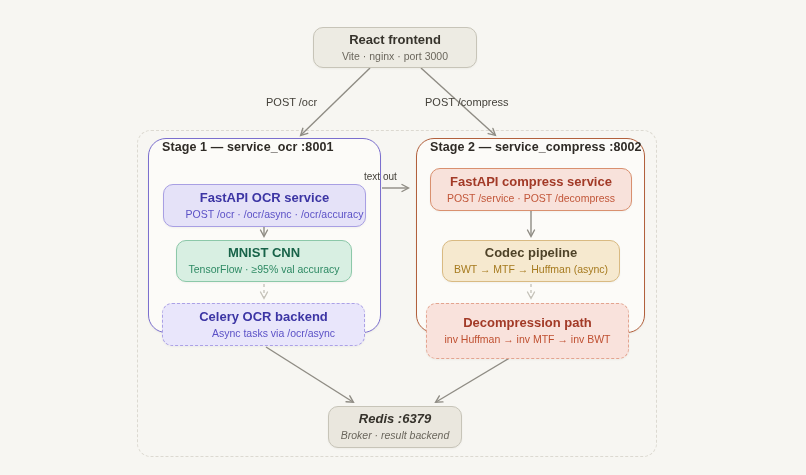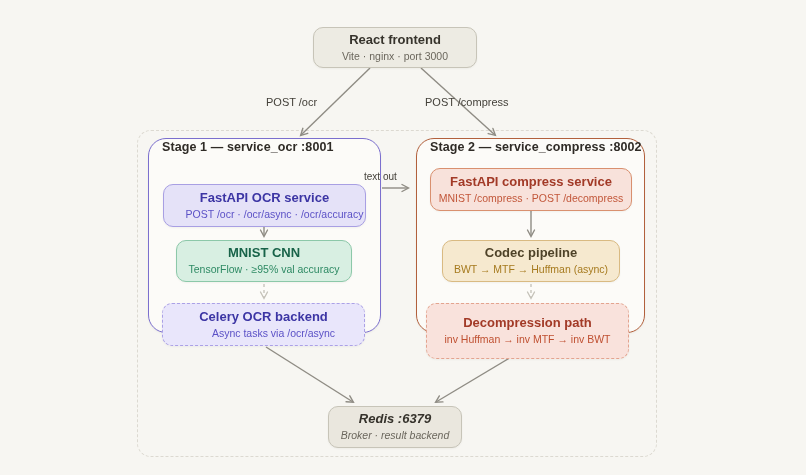--- a/index.html
+++ b/index.html
@@ -113,21 +113,21 @@
     <div class="s">TensorFlow · ≥95% val accuracy</div>
   </div>
 
   <div class="node celery">
     <div class="t">Celery OCR backend</div>
     <div class="s">Async tasks via /ocr/async</div>
   </div>
 
   <div class="node compress">
     <div class="t">FastAPI compress service</div>
-    <div class="s">MNIST /compress · POST /decompress</div>
+    <div class="s">POST /service · POST /decompress</div>
   </div>
 
   <div class="node codec">
     <div class="t">Codec pipeline</div>
     <div class="s">BWT → MTF → Huffman (async)</div>
   </div>
 
   <div class="node decomp">
     <div class="t">Decompression path</div>
     <div class="s">inv Huffman → inv MTF → inv BWT</div>

